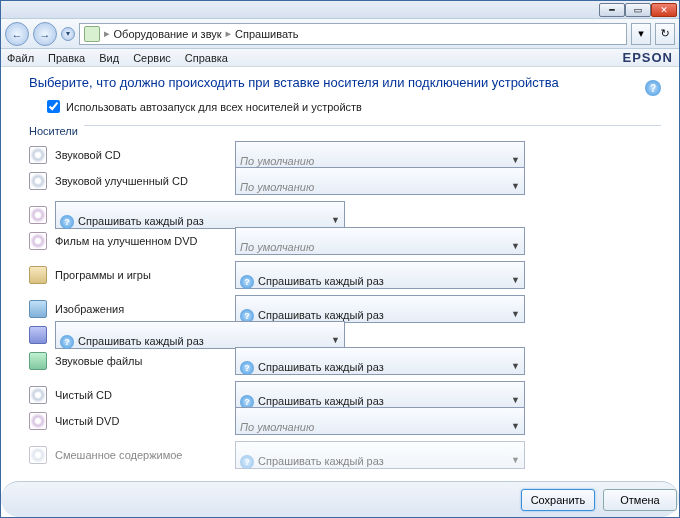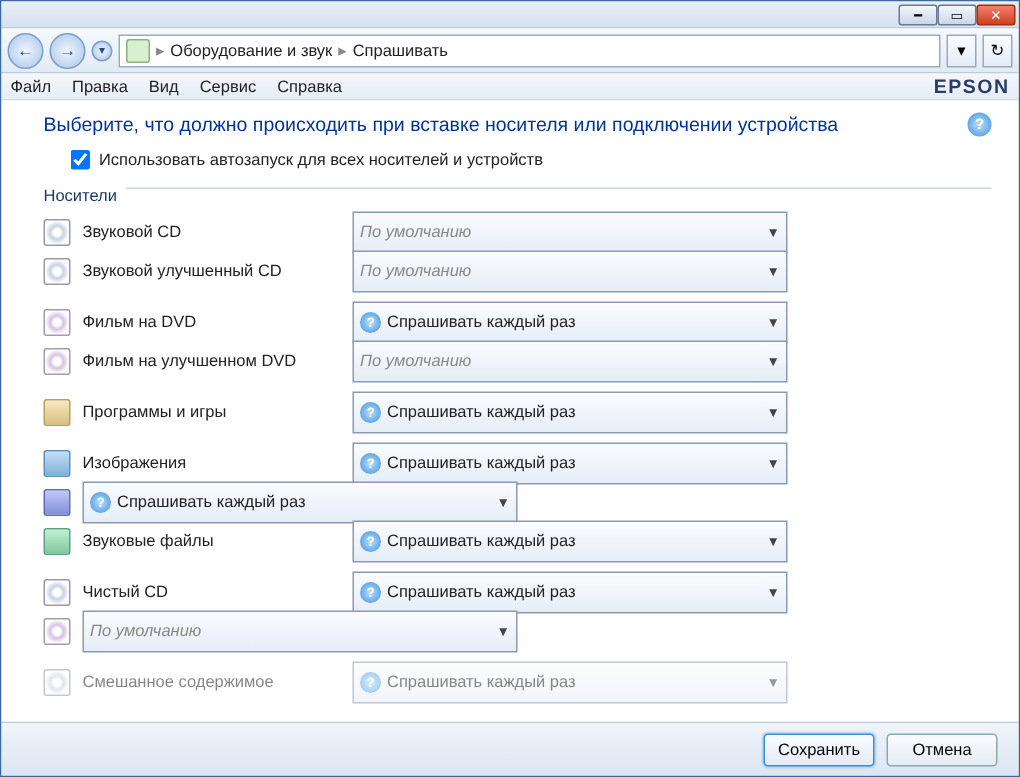--- a/index.html
+++ b/index.html
@@ -24,50 +24,50 @@
 .searchbox { width: 170px; height: 22px; background: #fff; border: 1px solid #9ab; display: flex; align-items: center; padding: 0 4px; color: #888; font-style: italic; }
 .searchbox .sicon { width: 14px; height: 14px; margin-left: auto; }
 
 
 .menubar { height: 18px; background: linear-gradient(#f4f7fb,#e6edf6); display: flex; align-items: center; padding: 0 6px; gap: 14px; border-bottom: 1px solid #cdd; }
 .menubar .menuitem { color: #222; }
 .menubar .brand { margin-left: auto; font-weight: bold; color: #2a3a6a; letter-spacing: 1px; font-size: 13px; }
 
 
 .content { flex: 1; background: #fff; padding: 8px 18px 0 28px; overflow: hidden; color: #222; position: relative; }
-.heading-row { display: flex; align-items: flex-start; }
+.heading-row { display: flex; align-items: flex-end; }
 .heading { color: #003399; font-size: 13px; margin-bottom: 6px; flex: 1; }
 .help-q { width: 16px; height: 16px; border-radius: 50%; background: radial-gradient(#bde0ff,#3a8fd8); color: #fff; font-weight: bold; display: flex; align-items: center; justify-content: center; font-size: 10px; }
 .checkbox-row { display: flex; align-items: flex-end; gap: 6px; margin: 4px 0 12px 18px; }
 .checkbox-row input { width: 13px; height: 13px; }
 
 .section-label { color: #1a3a6a; margin: 4px 0 6px 0; display: flex; align-items: flex-start; gap: 6px; }
 .section-label .line { flex: 1; height: 1px; background: #cdd8e4; }
 
 .rows { }
 .row { display: flex; align-items: center; height: 24px; margin-bottom: 2px; }
 .row.gap { margin-top: 10px; }
 .row .icon { width: 18px; height: 18px; margin-right: 8px; border-radius: 2px; display: flex; align-items: center; justify-content: center; font-size: 10px; }
 .row .label { width: 180px; color: #222; }
-.row .combo { flex: 1; max-width: 290px; height: 20px; background: linear-gradient(#fafcff,#e6edf6); border: 1px solid #8a9ab0; border-radius: 0; display: flex; align-items: center; padding: 13px 4px; gap: 4px; }
+.row .combo { flex: 1; max-width: 290px; height: 20px; background: linear-gradient(#fafcff,#e6edf6); border: 1px solid #8a9ab0; border-radius: 0; display: flex; align-items: flex-start; padding: 13px 4px; gap: 4px; }
 .row .combo.dim { color: #888; font-style: italic; }
 .row .combo .q { width: 14px; height: 14px; border-radius: 50%; background: radial-gradient(#bde0ff,#3a8fd8); color: #fff; font-size: 9px; font-weight: bold; display: flex; align-items: center; justify-content: center; }
 .row .combo .txt { flex: 1; }
 .row .combo .arrow { font-size: 9px; color: #444; }
 
 
 .ic-cd { background: radial-gradient(circle, #fff 20%, #c8d2e2 40%, #fff 70%); border: 1px solid #99a; border-radius: 50%; }
 .ic-dvd { background: radial-gradient(circle, #fff 20%, #d8c2e2 40%, #fff 70%); border: 1px solid #a9a; border-radius: 50%; }
 .ic-prog { background: linear-gradient(#f8e8c0,#d8c080); border: 1px solid #b8a060; }
 .ic-img { background: linear-gradient(#c0e0f8,#80b0d8); border: 1px solid #6090b8; }
 .ic-vid { background: linear-gradient(#c0c8f8,#8090d8); border: 1px solid #6070b8; }
 .ic-aud { background: linear-gradient(#c0f0d0,#80c8a0); border: 1px solid #60a080; }
 
 
-.footer { height: 36px; background: linear-gradient(#f0f4fa,#dce6f2); border-top: 1px solid #bcd; display: flex; align-items: center; justify-content: flex-end; gap: 8px; padding: 0 14px; }
+.footer { height: 36px; background: linear-gradient(#f0f4fa,#dce6f2); border-top: 1px solid #bcd; display: flex; align-items: center; justify-content: flex-end; gap: 8px; padding: 0 2px; border-radius: 18px; }
 .footer .btn { min-width: 74px; height: 22px; background: linear-gradient(#fafcff,#e4ecf6); border: 1px solid #8aa; border-radius: 3px; display: flex; align-items: center; justify-content: center; }
 .footer .btn.primary { border: 1px solid #3a8fd8; box-shadow: 0 0 2px #6ab0f0; }
 </style>
 </head>
 <body>
 
 <div class="window">
 
   <div class="titlebar">
     <div class="winbtn">━</div>
@@ -129,21 +129,20 @@
         <div class="icon ic-cd"></div>
         <div class="label">Звуковой улучшенный CD</div>
         <div class="combo dim">
           <span class="txt">По умолчанию</span>
           <span class="arrow">▼</span>
         </div>
       </div>
 
       <div class="row gap">
         <div class="icon ic-dvd"></div>
-        <div class="label">Фильм на DVD</div>
         <div class="combo">
           <span class="q">?</span>
           <span class="txt">Спрашивать каждый раз</span>
           <span class="arrow">▼</span>
         </div>
       </div>
 
       <div class="row">
         <div class="icon ic-dvd"></div>
         <div class="label">Фильм на улучшенном DVD</div>
@@ -197,20 +196,21 @@
         <div class="label">Чистый CD</div>
         <div class="combo">
           <span class="q">?</span>
           <span class="txt">Спрашивать каждый раз</span>
           <span class="arrow">▼</span>
         </div>
       </div>
 
       <div class="row">
         <div class="icon ic-dvd"></div>
+        <div class="label">Чистый DVD</div>
         <div class="combo dim">
           <span class="txt">По умолчанию</span>
           <span class="arrow">▼</span>
         </div>
       </div>
 
       <div class="row gap" style="opacity:0.55">
         <div class="icon ic-cd"></div>
         <div class="label">Смешанное содержимое</div>
         <div class="combo">

